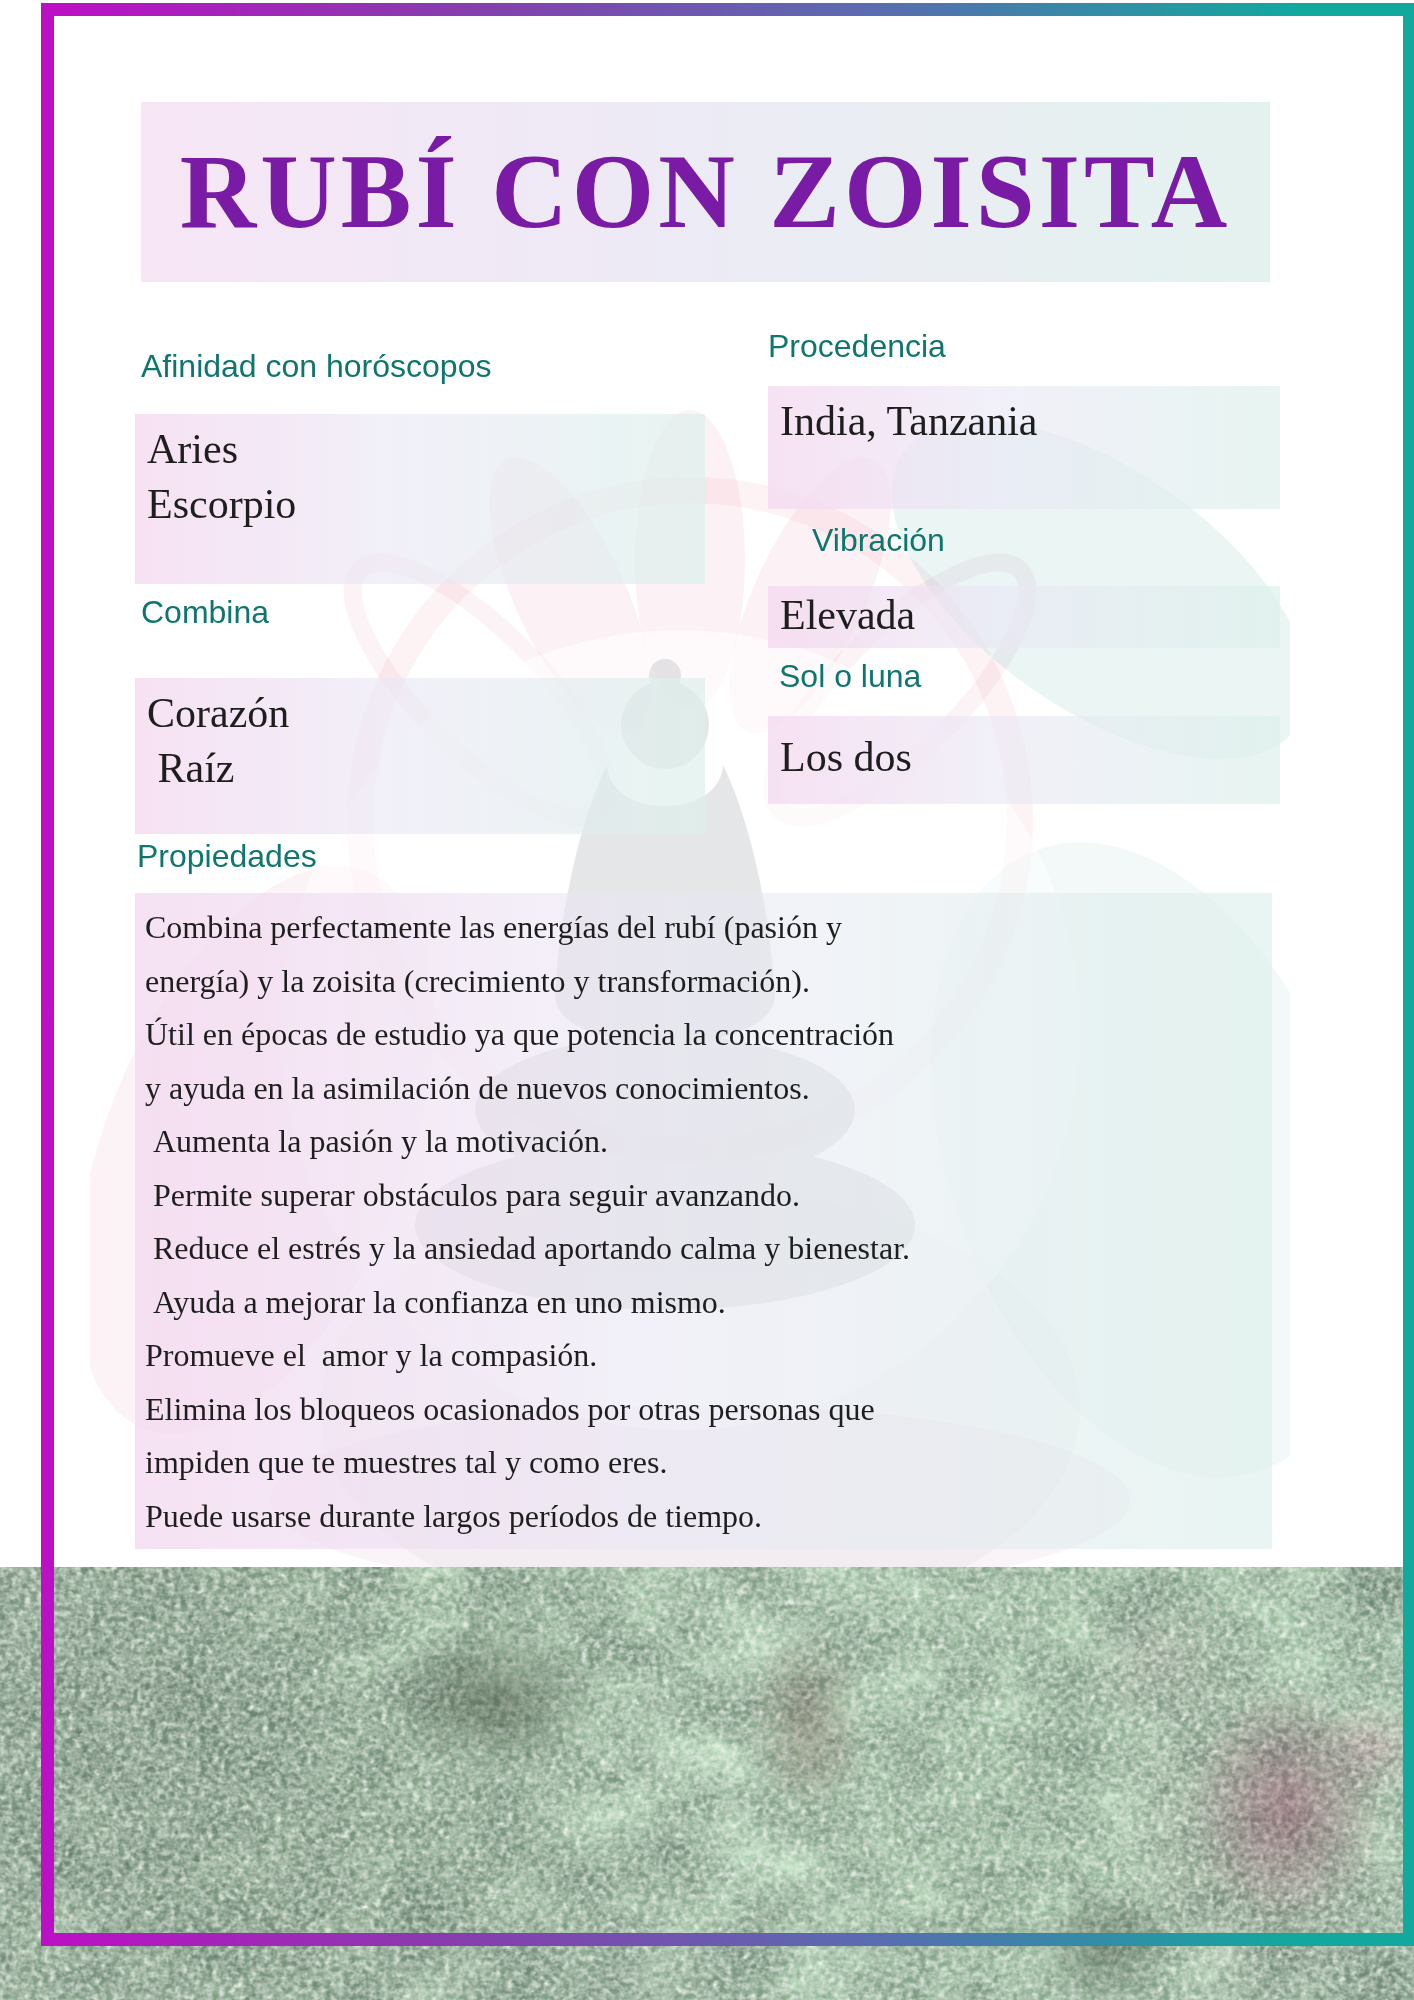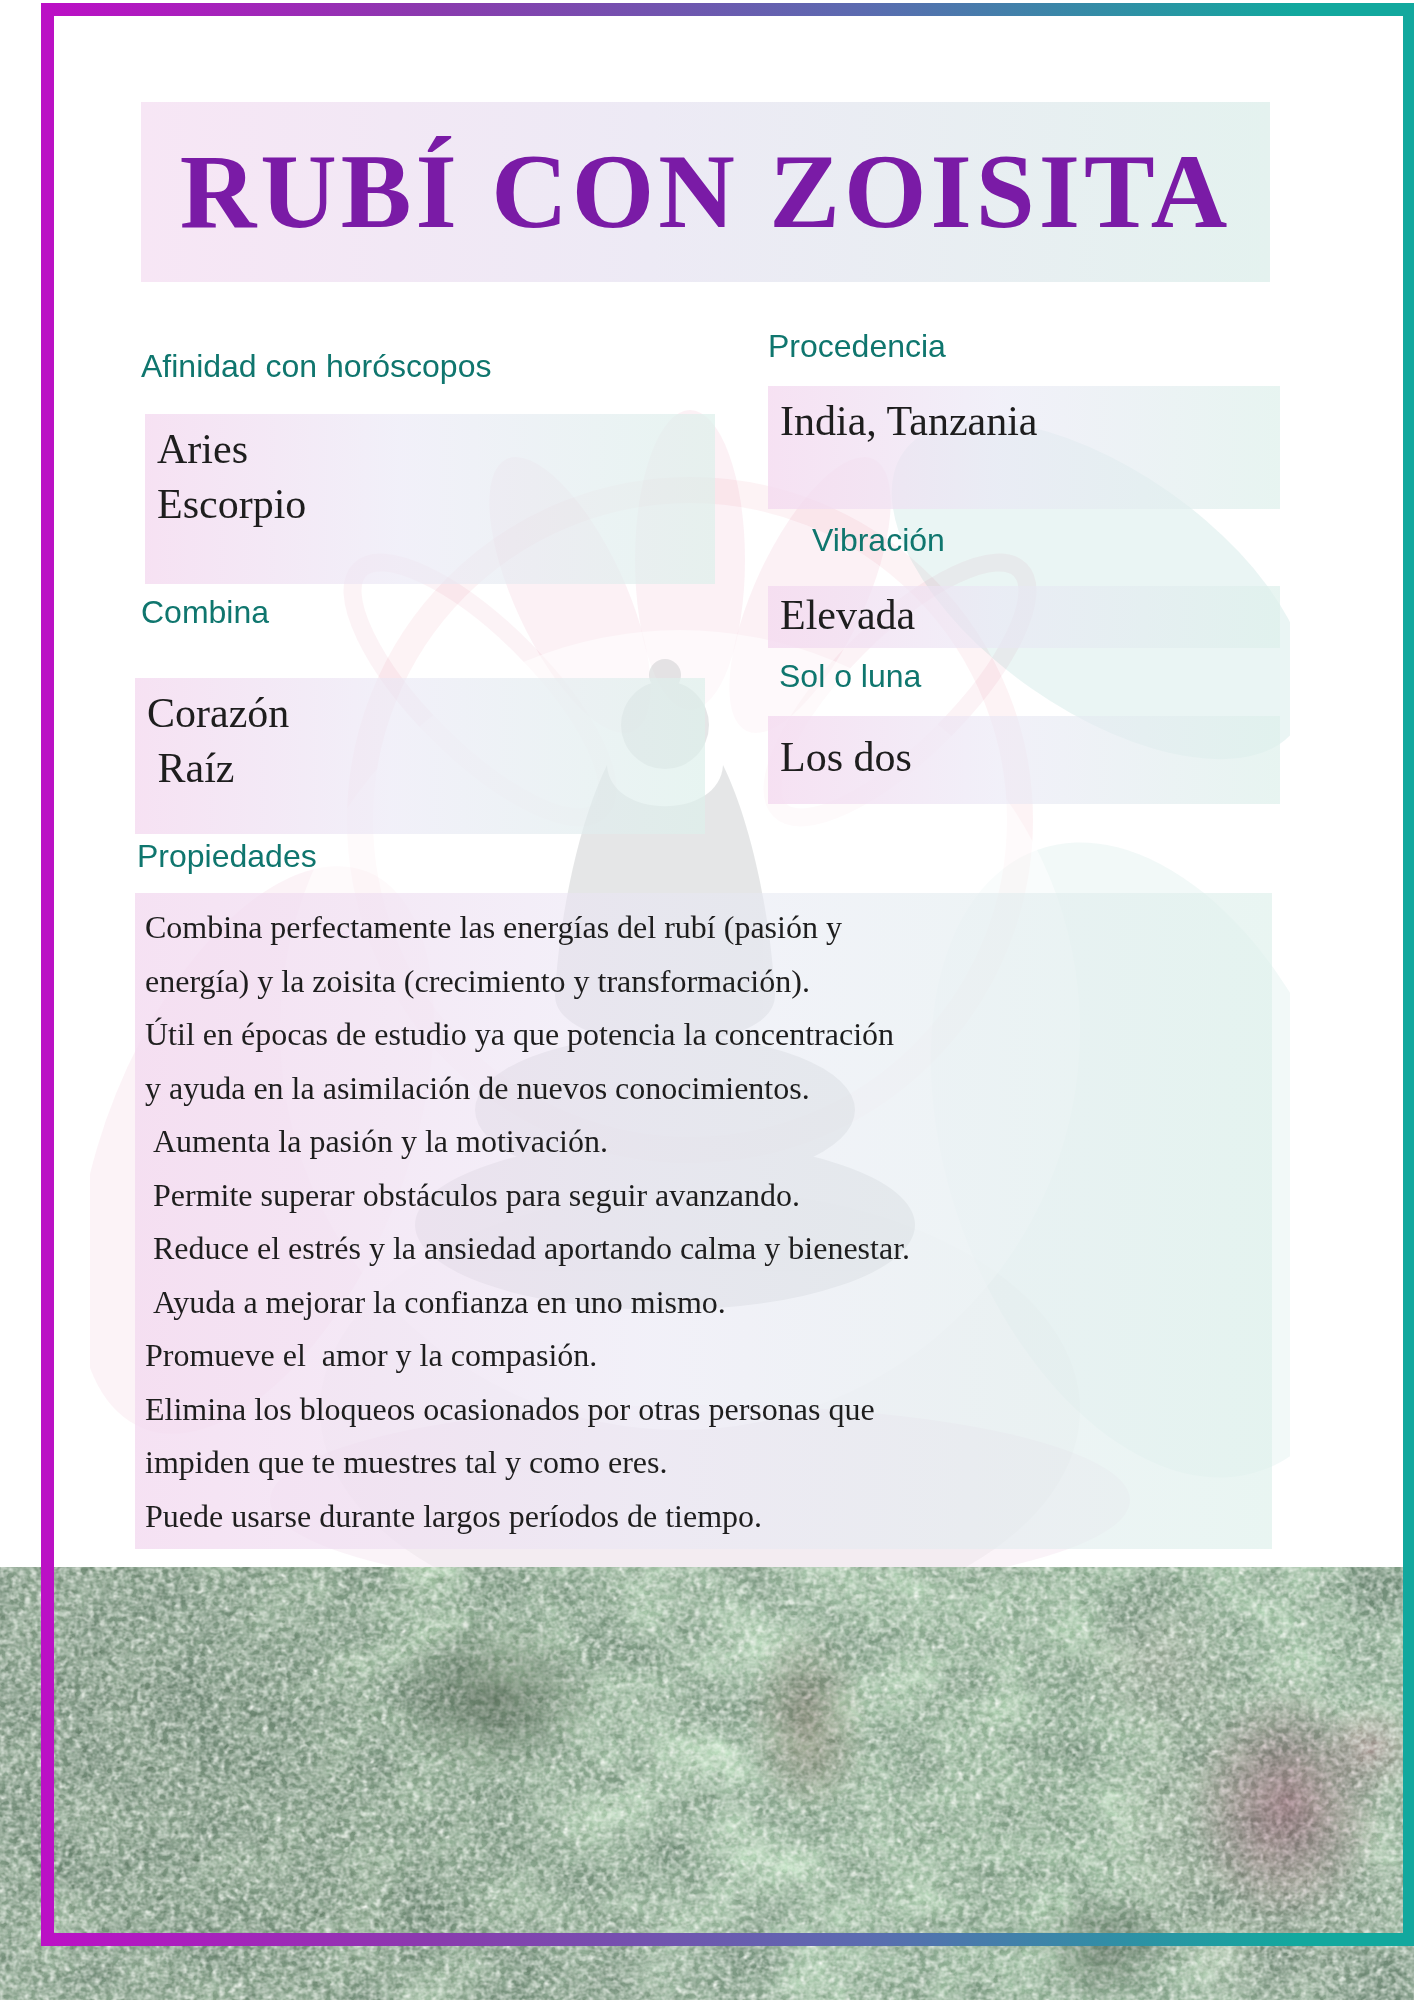--- a/index.html
+++ b/index.html
@@ -83,21 +83,21 @@
       <ellipse cx="575" cy="850" rx="190" ry="75"></ellipse>
       <ellipse cx="575" cy="965" rx="250" ry="85"></ellipse>
     </g>
   </svg>
 
   <div class="title-band">
     <h1>RUBÍ CON ZOISITA</h1>
   </div>
 
   <h2 class="hdr" style="left:141px;top:348px;">Afinidad con horóscopos</h2>
-  <div class="vbox" style="left:145px;top:414px;width:570px;height:170px;">
+  <div class="vbox" style="left:135px;top:414px;width:570px;height:170px;">
     <p class="val">Aries
 Escorpio</p>
   </div>
 
   <h2 class="hdr" style="left:141px;top:594px;">Combina</h2>
   <div class="vbox" style="left:135px;top:678px;width:570px;height:156px;">
     <p class="val">Corazón
  Raíz</p>
   </div>
 

